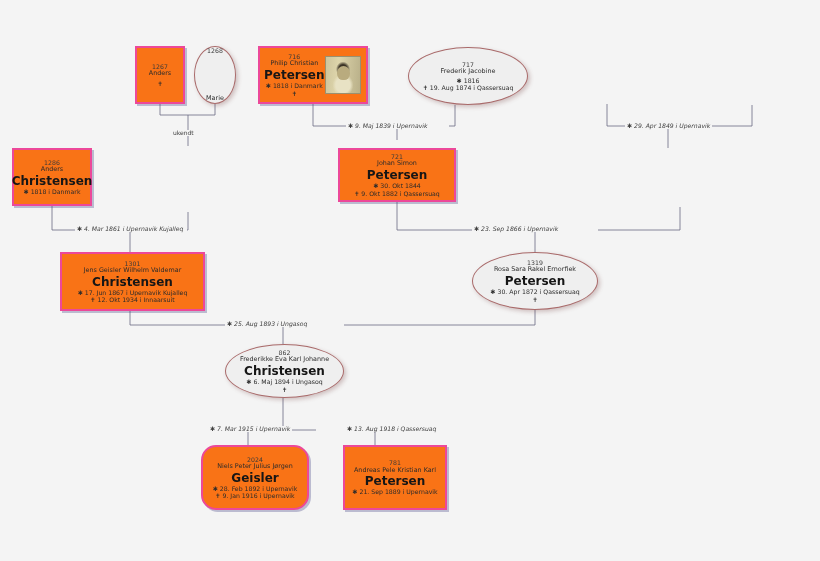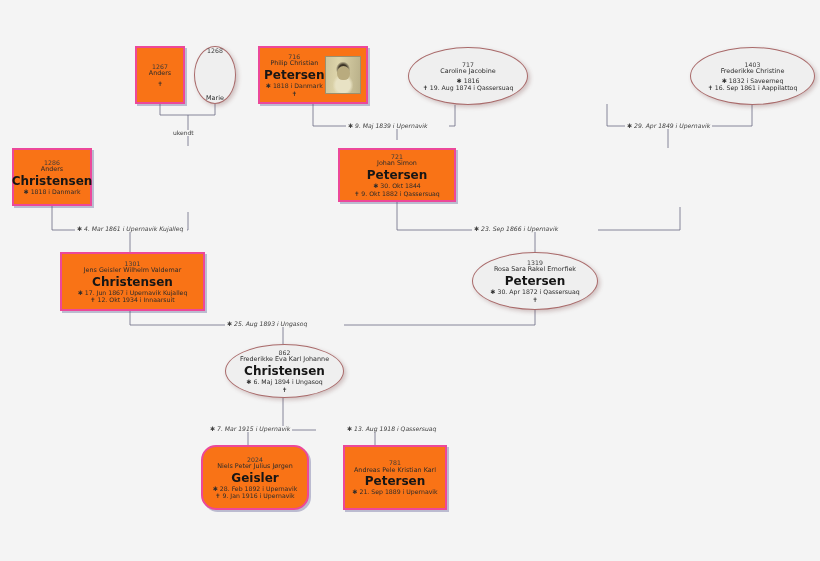--- a/index.html
+++ b/index.html
@@ -161,32 +161,26 @@
       <span class="given">Philip Christian</span>
       <span class="surn">Petersen</span>
       <span class="ev">✱ 1818 i  Danmark</span>
       <span class="ev">✝</span>
     </div>
     <div class="photo"></div>
   </div>
 
   <div class="node female" style="left:408px; top:47px; width:120px; height:58px;">
     <span class="pid">717</span>
-    <span class="given">Caroline Jacobine</span>
+    <span class="given">Frederik Jacobine</span>
     <span class="ev evs">✱ 1816</span>
     <span class="ev">✝ 19. Aug 1874 i  Qassersuaq</span>
   </div>
 
 
-  <div class="node female" style="left:690px; top:47px; width:125px; height:58px;">
-    <span class="pid">1403</span>
-    <span class="given">Frederikke Christine</span>
-    <span class="ev evs">✱ 1832 i  Saveerneq</span>
-    <span class="ev">✝ 16. Sep 1861 i  Aappilattoq</span>
-  </div>
 
   <div class="node male" style="left:12px; top:148px; width:80px; height:58px;">
     <span class="pid">1286</span>
     <span class="given">Anders</span>
     <span class="surn">Christensen</span>
     <span class="ev">✱ 1818 i  Danmark</span>
   </div>
 
 
   <div class="node male" style="left:338px; top:148px; width:118px; height:54px;">

